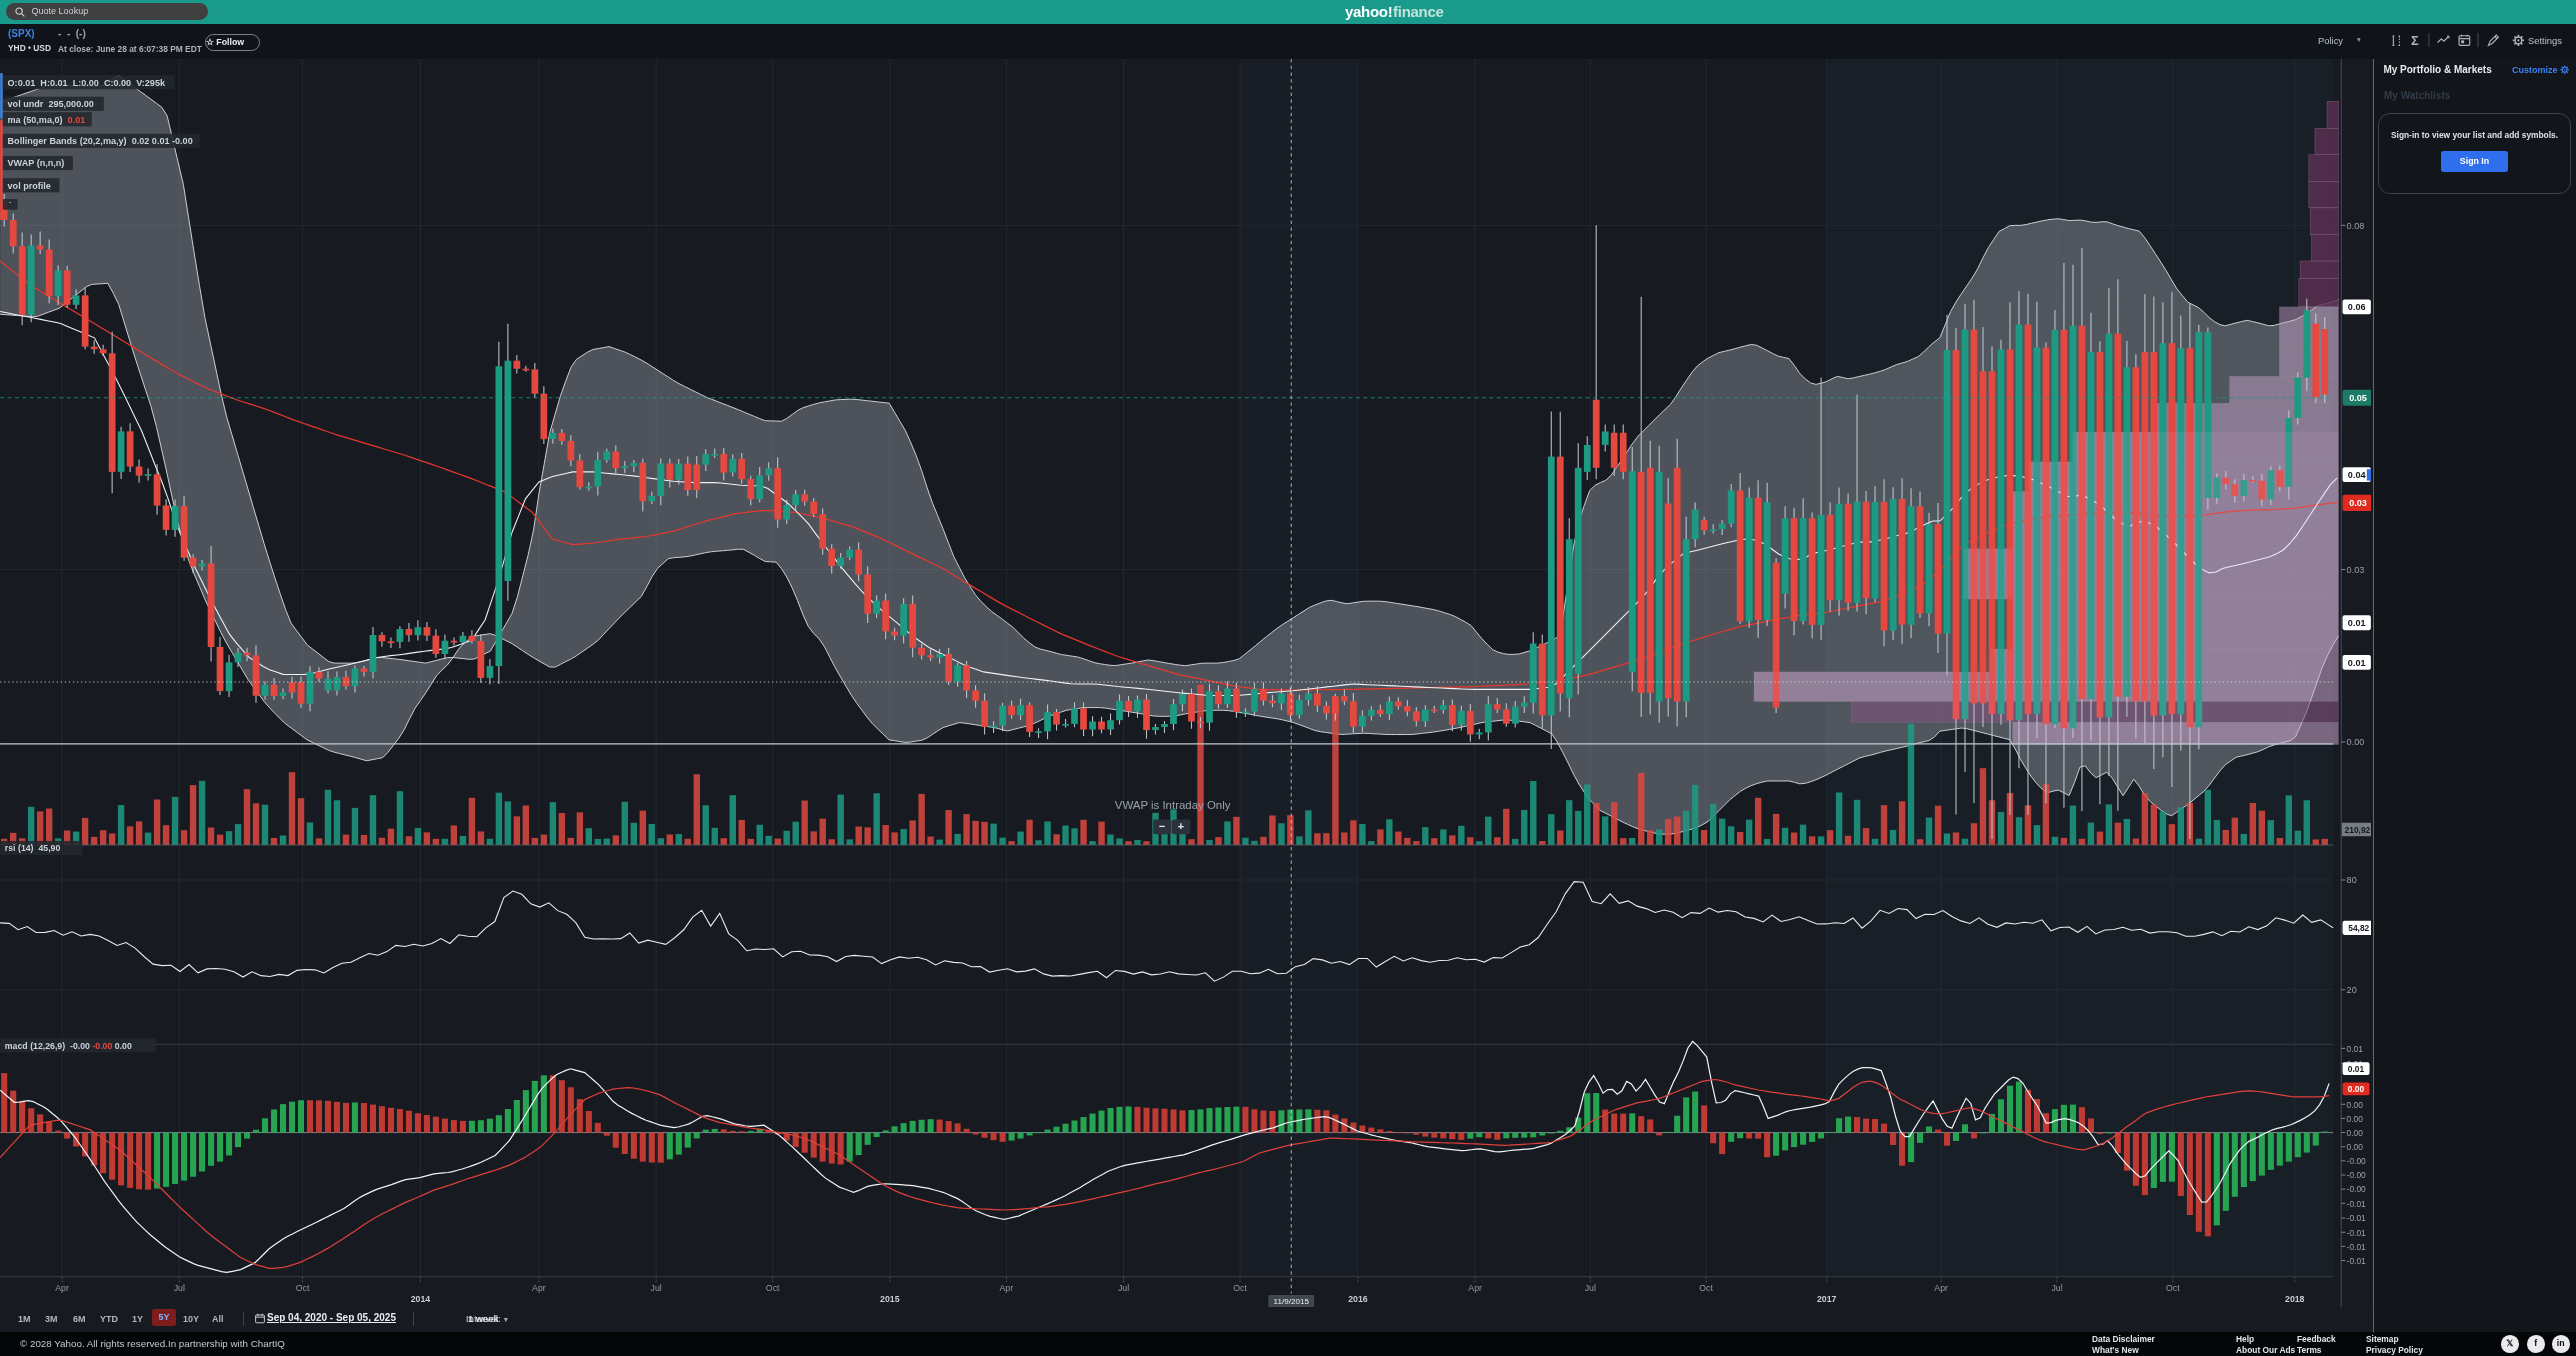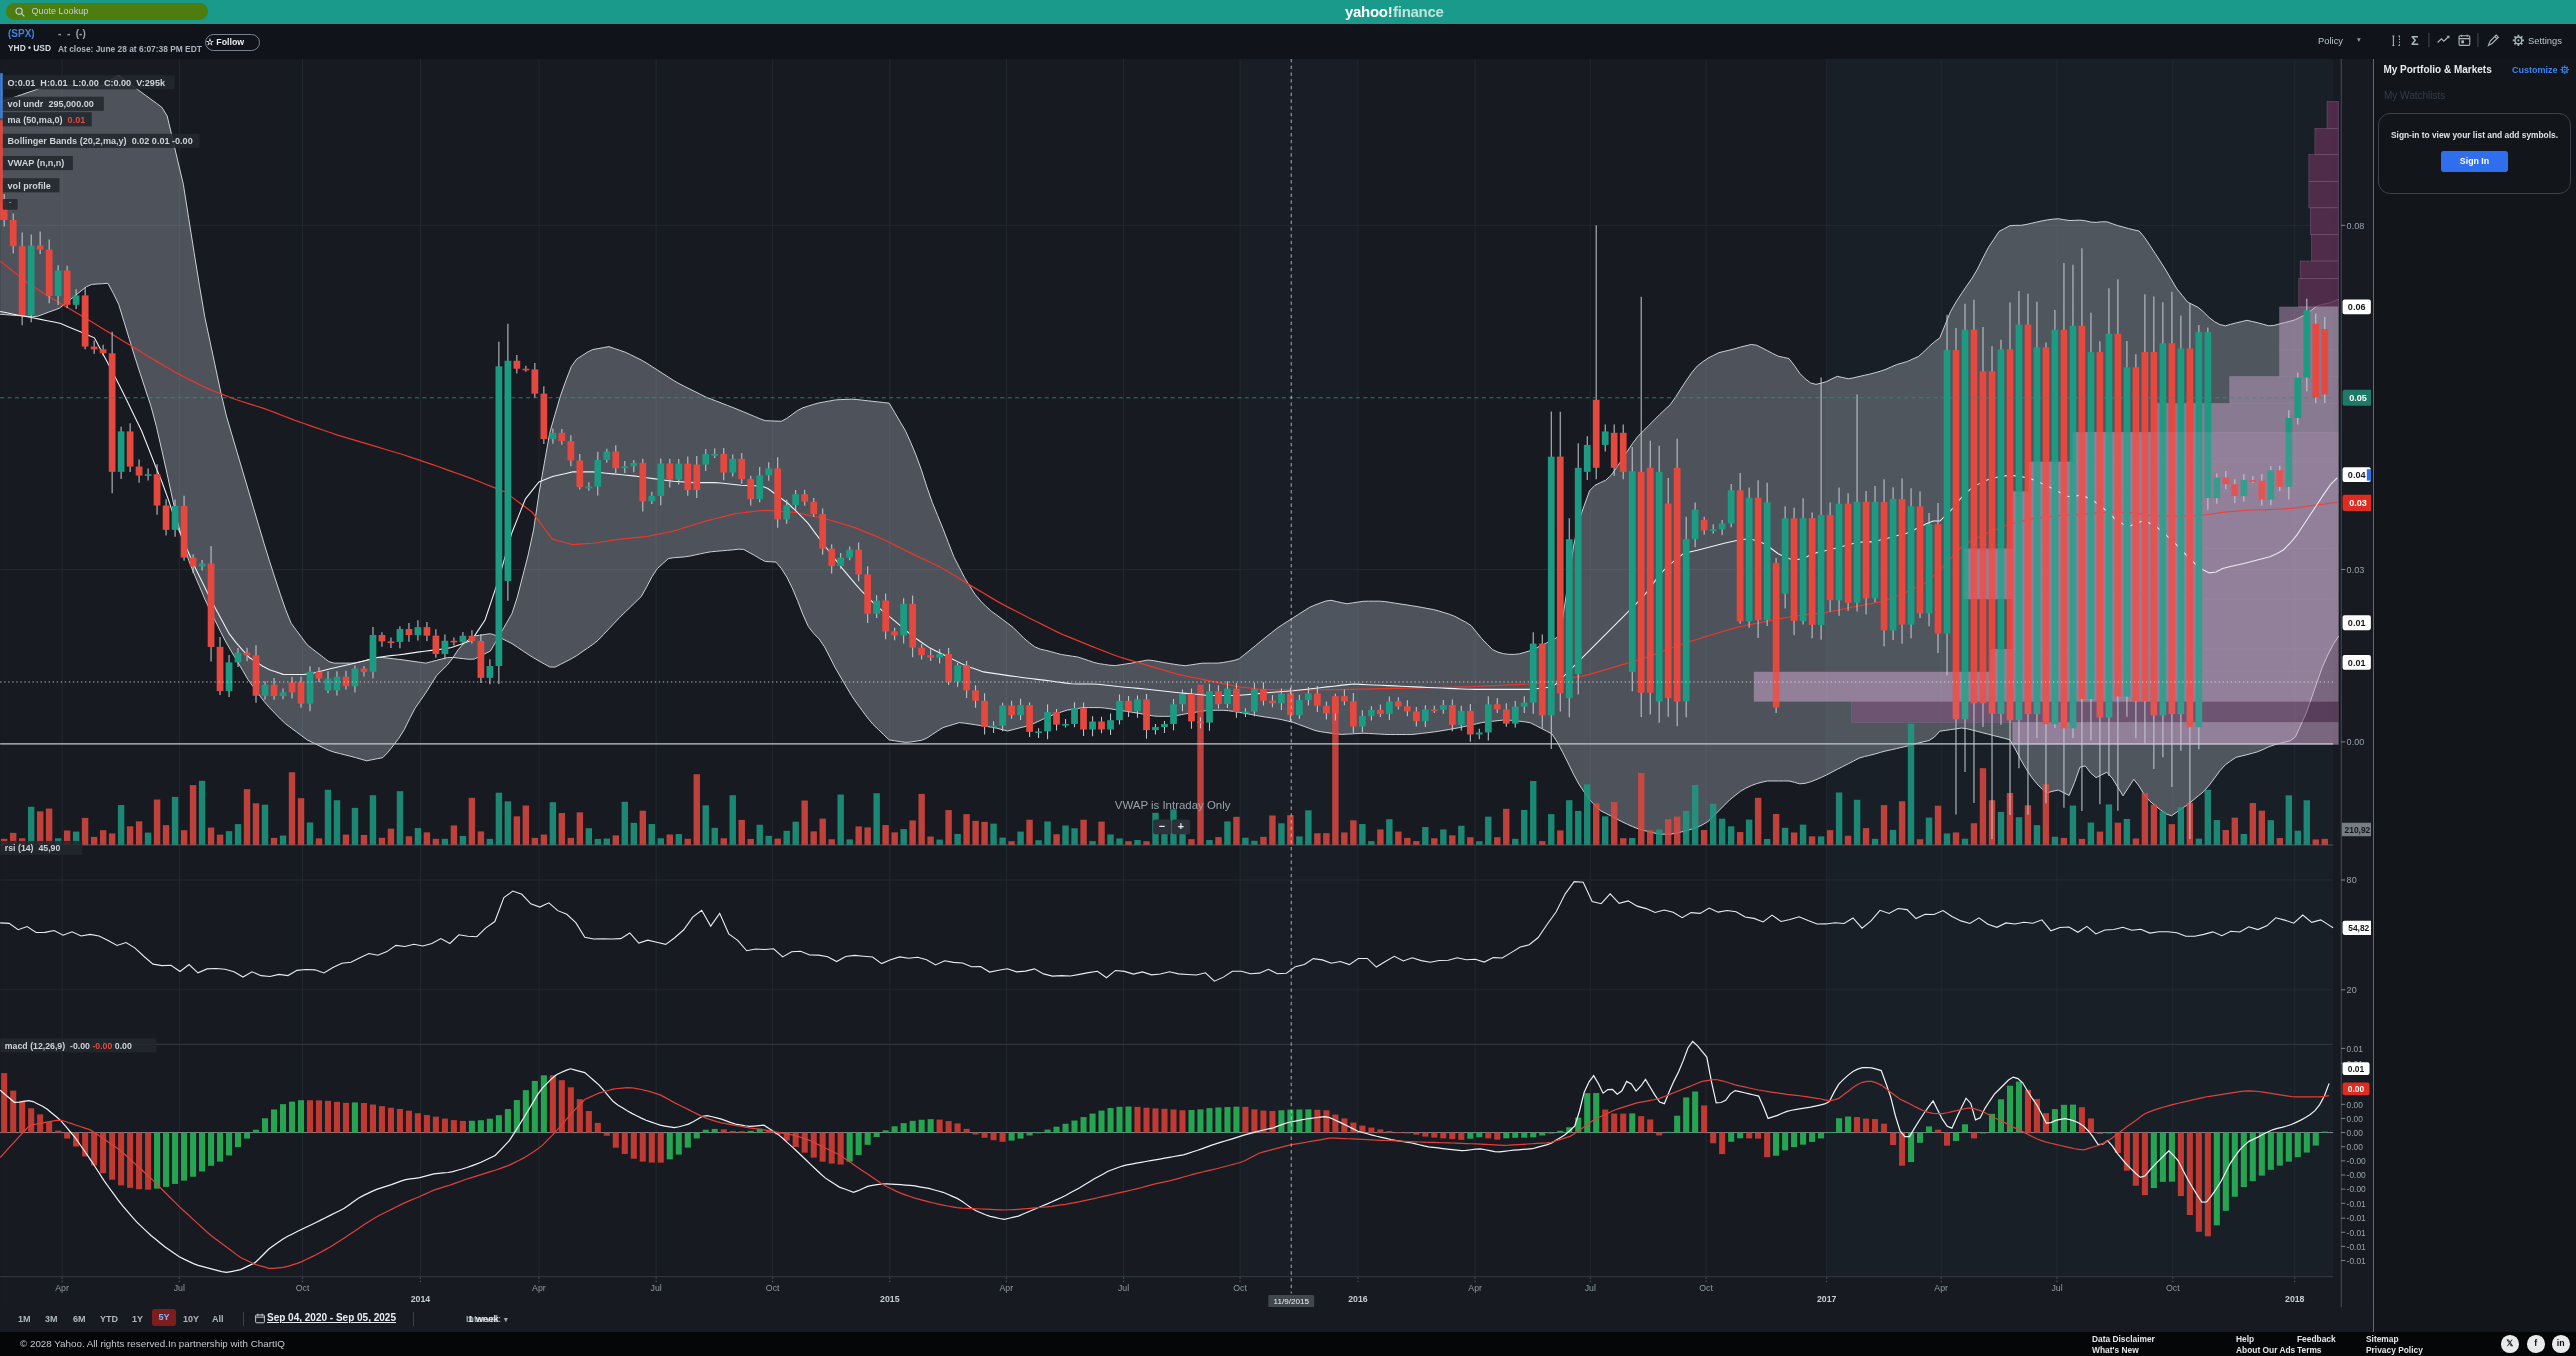--- a/index.html
+++ b/index.html
@@ -1,37 +1,37 @@
 <!DOCTYPE html>
 <html style="font-size:10.8px"><head><meta charset="utf-8"><title>(SPX) Interactive Stock Chart - Yahoo Finance</title>
 <style>
 * { margin:0; padding:0; box-sizing:border-box; }
 html,body { width:2576px; height:1356px; background:#171b21; overflow:hidden;
   font-family:"Liberation Sans", sans-serif; }
 #page { position:relative; width:2576px; height:1356px; }
 .topbar { position:absolute; left:0; top:0; width:2576px; height:23.6px; background:#1a9a8b; }
 .search { position:absolute; left:6px; top:3.4px; width:202px; height:17px; border-radius:8.8px;
-  background:#4d7c0f; color:#c9ced5; font-size:9px; line-height:17px; padding-left:25.6px; }
+  background:#404040; color:#c9ced5; font-size:9px; line-height:17px; padding-left:25.6px; }
 .search svg { position:absolute; left:9.4px; top:3.4px; }
 .logo { position:absolute; left:1345px; top:2.7px; font-size:15px; font-weight:bold; color:#fff; letter-spacing:-0.3px; }
 .logo .fin { color:#bfe3da; margin-left:0.7px; }
 .tickerbar { position:absolute; left:0; top:23.6px; width:2576px; height:35px; background:#10141a; }
 .spx { position:absolute; left:8px; top:4px; color:#3f82e0; font-size:10px; font-weight:bold; }
 .dashes { position:absolute; left:58px; top:4px; color:#9aa3ad; font-size:10px; font-weight:bold; }
 .yhd { position:absolute; left:8px; top:19.5px; color:#d7dce2; font-size:8.4px; font-weight:bold; }
 .atclose { position:absolute; left:58px; top:20px; color:#aab3bd; font-size:8.4px; font-weight:bold;}
 .followbtn { position:absolute; left:205px; top:10px; width:55px; height:17px; border:1px solid #78828f;
   border-radius:8.8px; color:#e8ecf0; font-size:8.8px; font-weight:bold; text-align:left; line-height:15.5px; }
 .tools { position:absolute; right:10px; top:0; height:35px; color:#b9c3cd; font-size:9.4px; }
 .tools span { vertical-align:middle; }
 .sidebar { position:absolute; left:2373px; top:59px; width:203px; height:1273px;
   border-left:1.3px solid #2c6bea; background:#12161b; }
 .sb-title { position:absolute; left:9.4px; top:5.4px; color:#e8ecf0; font-size:10px; font-weight:bold; }
 .sb-cust { position:absolute; right:6.7px; top:6px; color:#3d82f4; font-size:9px; font-weight:bold; }
-.sb-watch { position:absolute; left:10px; top:31px; color:#323c47; font-size:10px; font-weight:normal; }
+.sb-watch { position:absolute; left:10px; top:31px; color:#323c47; font-size:10px; font-weight:bold; }
 .sb-box { position:absolute; left:4px; top:54px; width:193px; height:81px; border:0.7px solid #39414c; border-radius:12px; }
 .sb-box .msg { margin-top:16px; text-align:center; color:#dde2e8; font-size:8.4px; font-weight:bold; }
 .sb-box .btn { margin:10.8px auto 0; width:67px; height:21.6px; background:#2f6fed; border-radius:2.7px;
   color:#fff; font-size:8.8px; font-weight:bold; text-align:center; line-height:21.6px; }
 .rangebar { position:absolute; left:0; top:1307px; width:2371px; height:25px; color:#aeb7c1;
   font-size:9px; font-weight:bold; }
 .rangebar .it { position:absolute; top:6.7px; }
 .pill { position:absolute; left:152px; top:2px; width:24px; height:17px; background:#7f1d1d;
   border-radius:2.7px; color:#7fb2ff; text-align:center; line-height:17px; }
 .vdiv { position:absolute; top:5.4px; width:0.7px; height:14px; background:#39414c; }

